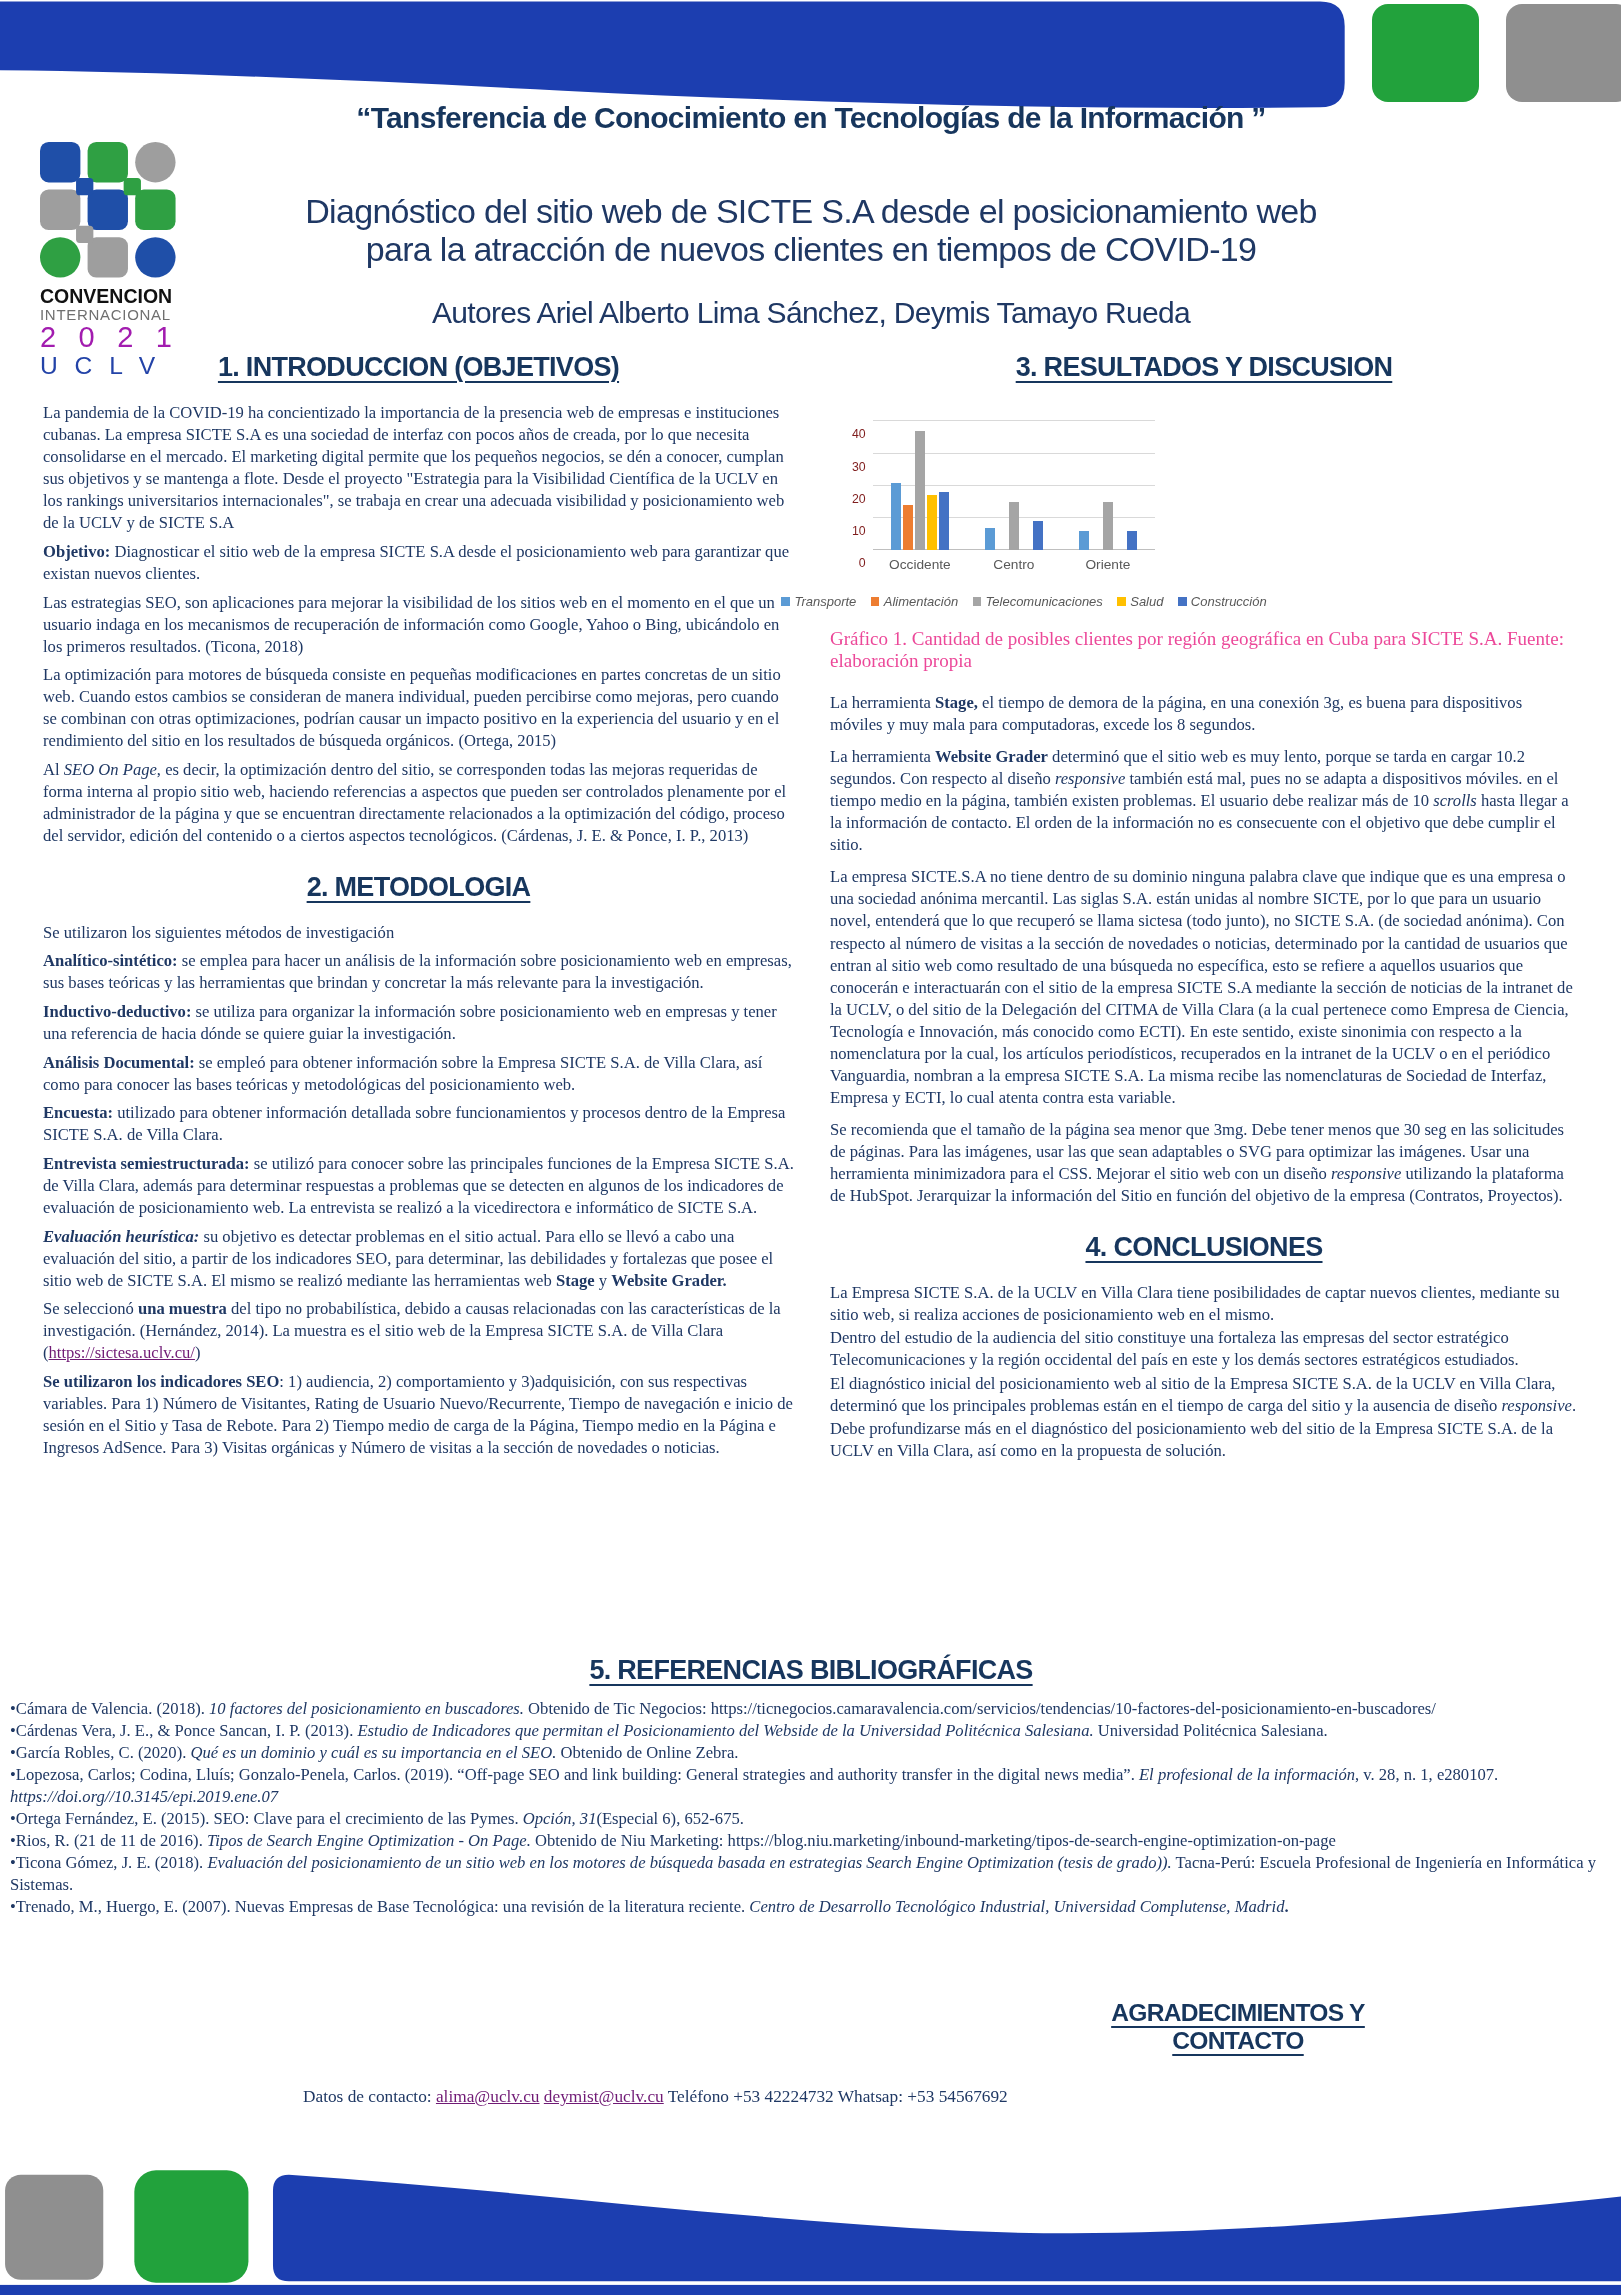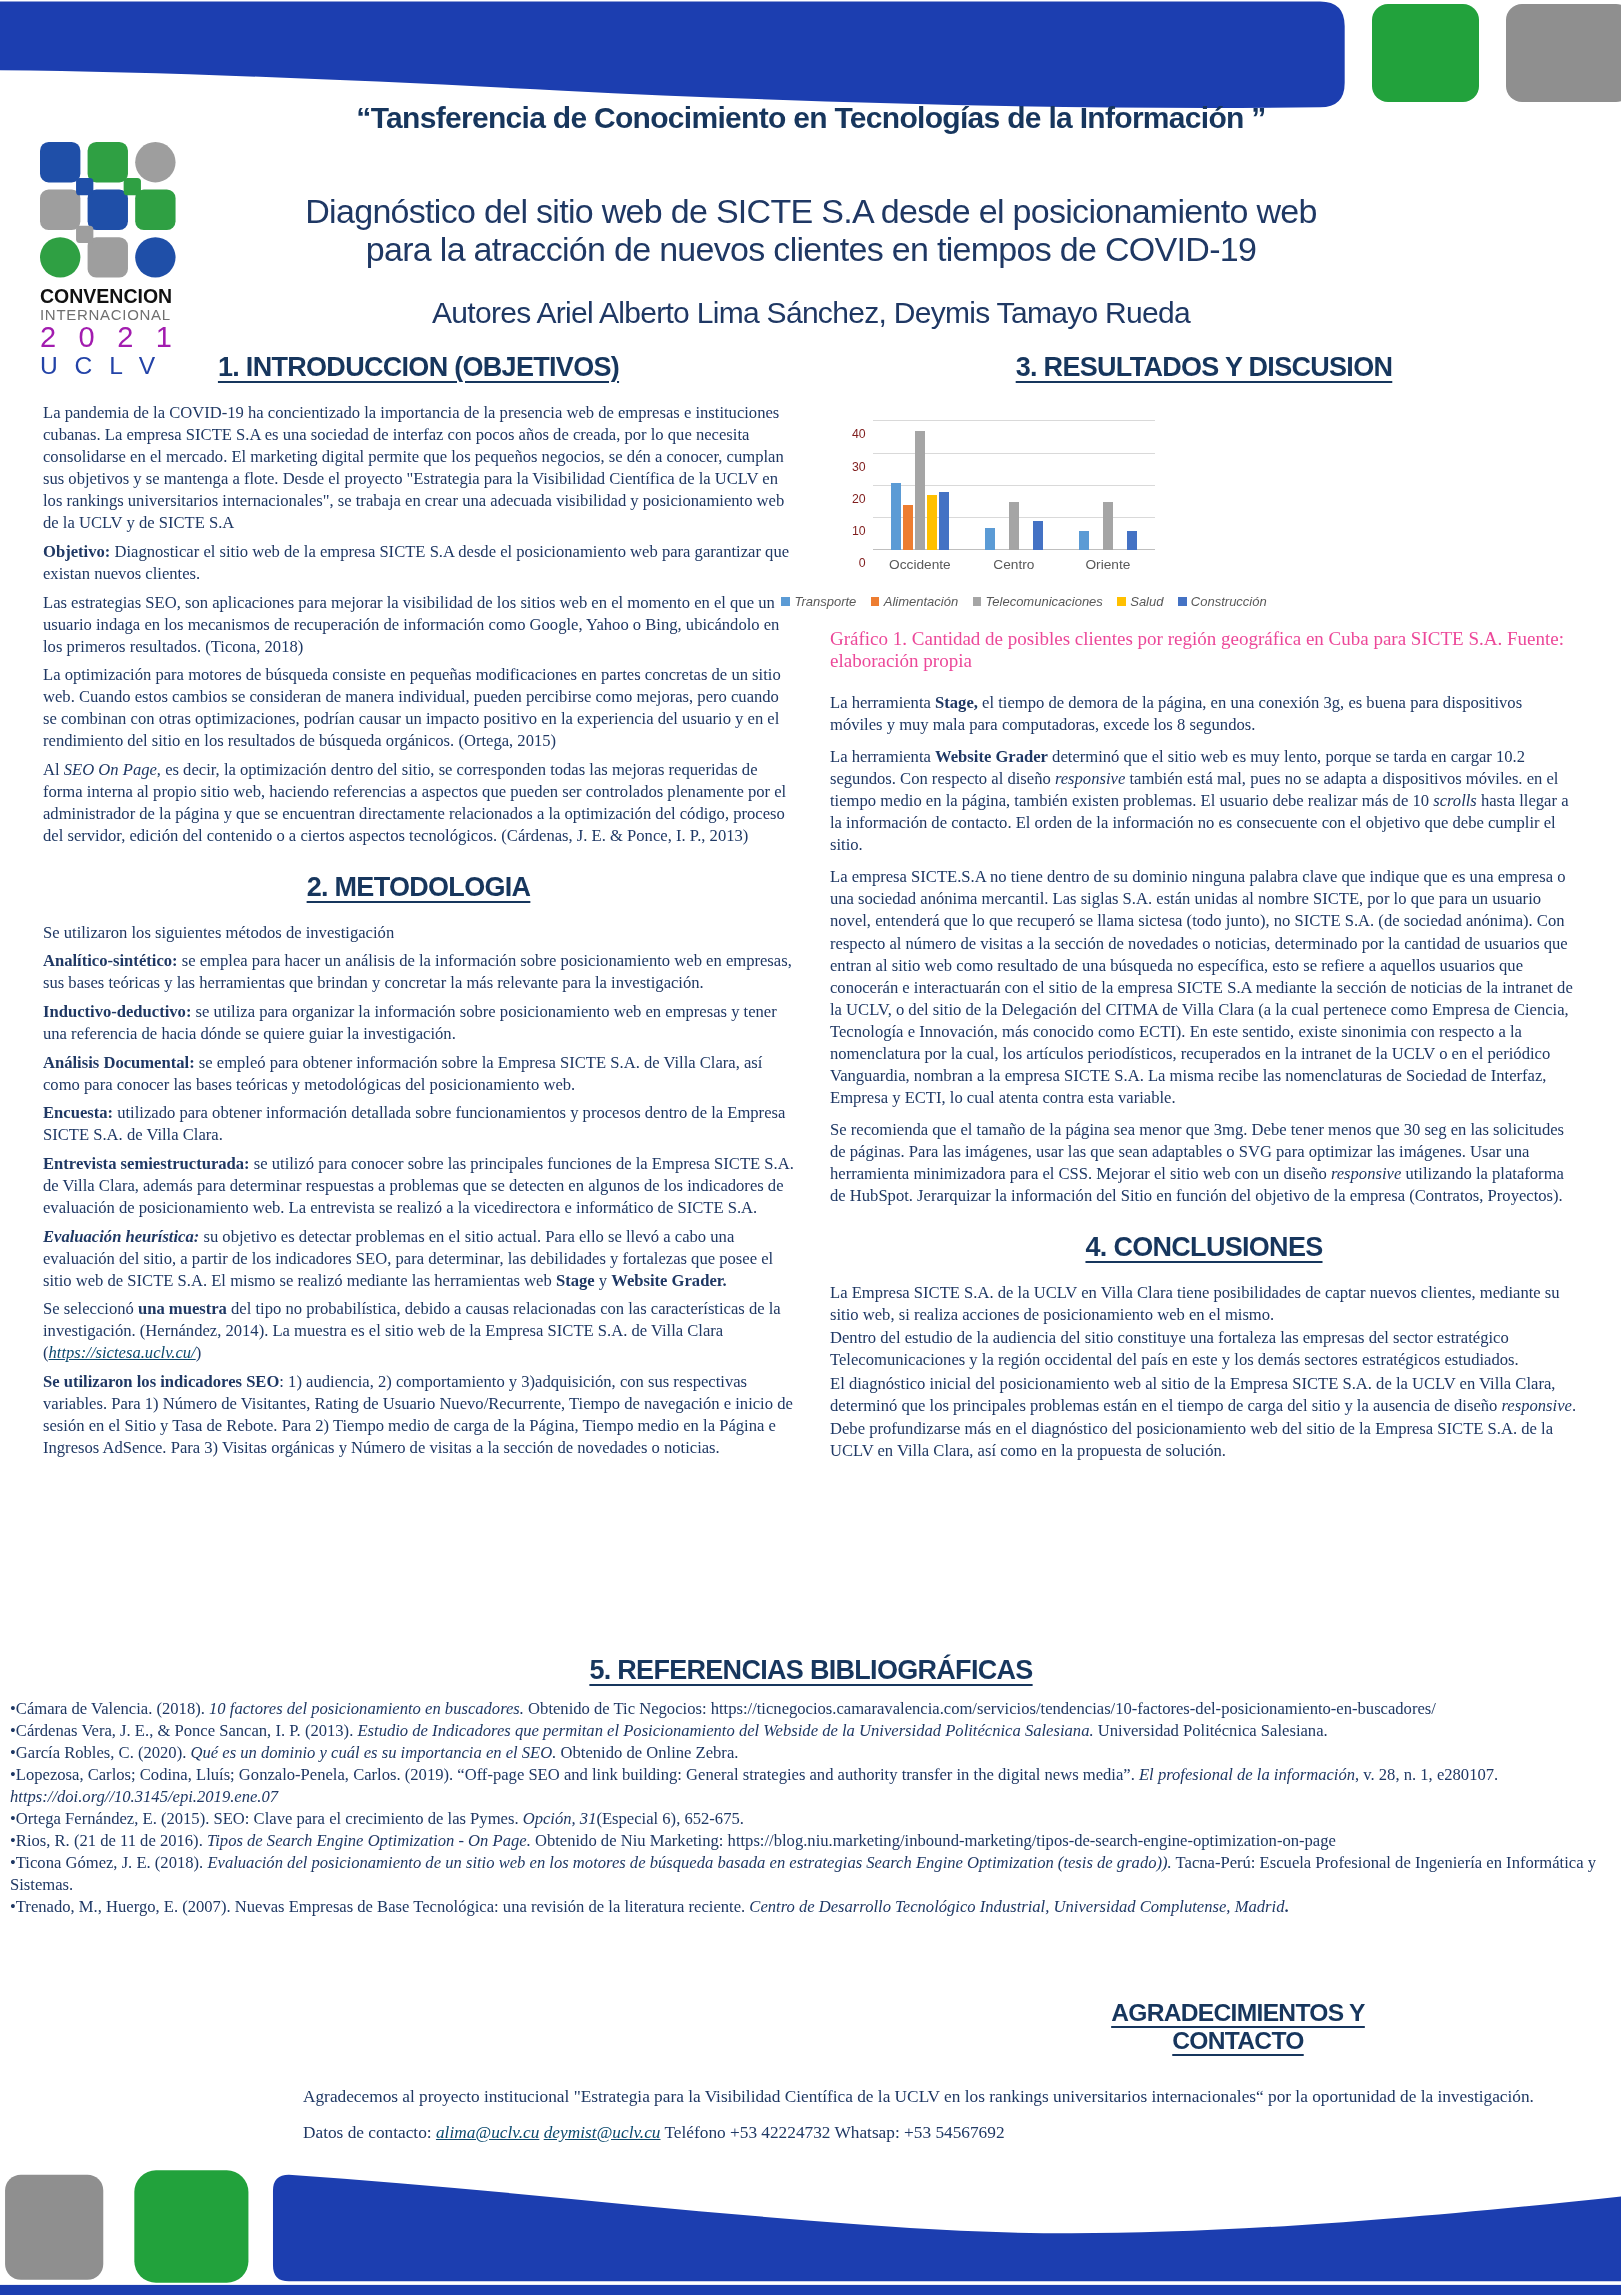--- a/index.html
+++ b/index.html
@@ -30,21 +30,21 @@
   .col-left{width:751px;}
   .col-right{width:748px;}
   .sec-heading{font-family:"Liberation Sans",sans-serif;font-size:27px;font-weight:700;letter-spacing:-0.7px;
       color:#17365D;text-align:center;text-decoration:underline;text-decoration-thickness:2.2px;
       text-underline-offset:5px;margin:0 0 19px 0;}
   .sec-heading.mt{margin-top:24.6px;}
   .richtext p{font-size:16.6px;line-height:1.33;margin:0 0 6.5px 0;text-align:left;}
   .col-right .richtext p{margin-bottom:10px;}
   .richtext.tight p{margin-bottom:1.4px;}
   span.b{font-weight:700;} span.i{font-style:italic;} span.bi{font-weight:700;font-style:italic;}
-  span.u{color:#0c4a6e;text-decoration:underline;font-style:italic;}
+  span.u{color:#701a75;text-decoration:underline;}
   
   .chart{margin:38px 0 0 2.9px;width:375px;font-family:"Liberation Sans",sans-serif;}
   .plot{position:relative;width:282px;height:129px;margin-left:40px;}
   .gl{position:absolute;left:0;right:0;height:0.7px;background:#D9D9D9;}
   .gl.axis{background:#BFBFBF;}
   .gl-label{position:absolute;right:calc(100% + 7.2px);transform:translateY(50%);font-size:12.3px;color:#7f1d1d;}
   .groups{position:absolute;left:0;top:0;right:0;bottom:0;display:flex;}
   .group{flex:1;display:flex;align-items:flex-end;justify-content:center;gap:2.2px;}
   .bar{width:10px;}
   .cats{width:282px;margin-left:40px;display:flex;}
@@ -236,21 +236,20 @@
         <p><span class="i">https://doi.org//10.3145/epi.2019.ene.07</span></p>
         <p><span>•Ortega Fernández, E. (2015). SEO: Clave para el crecimiento de las Pymes. </span><span class="i">Opción, 31</span><span>(Especial 6), 652-675.</span></p>
         <p><span>•Rios, R. (21 de 11 de 2016). </span><span class="i">Tipos de Search Engine Optimization - On Page.</span><span> Obtenido de Niu Marketing: https://blog.niu.marketing/inbound-marketing/tipos-de-search-engine-optimization-on-page</span></p>
         <p><span>•Ticona Gómez, J. E. (2018). </span><span class="i">Evaluación del posicionamiento de un sitio web en los motores de búsqueda basada en estrategias Search Engine Optimization (tesis de grado)).</span><span> Tacna-Perú: Escuela Profesional de Ingeniería en Informática y Sistemas.</span></p>
         <p><span>•Trenado, M., Huergo, E. (2007). Nuevas Empresas de Base Tecnológica: una revisión de la literatura reciente. </span><span class="i">Centro de Desarrollo Tecnológico Industrial, Universidad Complutense, Madrid</span><span class="b">.</span></p>
       </div>
   </div>
 
   <div class="ack-heading">AGRADECIMIENTOS Y CONTACTO</div>
   <div class="ack-body richtext">
-      <p><span>Agradecemos al proyecto institucional "Estrategia para la Visibilidad Científica de la UCLV en los rankings universitarios internacionales“ por la oportunidad de la investigación.</span></p>
       <p><span>Datos de contacto: </span><span class="u">alima@uclv.cu</span><span>  </span><span class="u">deymist@uclv.cu</span><span>  Teléfono +53 42224732 Whatsap: +53 54567692</span></p>
     </div>
 
   <svg class="footer-wave" viewBox="0 0 2246 179" preserveAspectRatio="none">
     <rect x="7" y="12" width="136" height="146" rx="22" fill="#8F8F8F"></rect>
     <rect x="186" y="6" width="158" height="156" rx="30" fill="#22A23C"></rect>
     <path d="M400,12 C700,32 1000,72 1330,90 C1560,100 1820,88 2246,42
              L2246,160 L400,160 Q378,160 378,138 L378,34 Q378,12 400,12 Z" fill="#1C3EB0"></path>
     <rect x="0" y="165" width="2246" height="14" fill="#1C3EB0"></rect>
   </svg>

